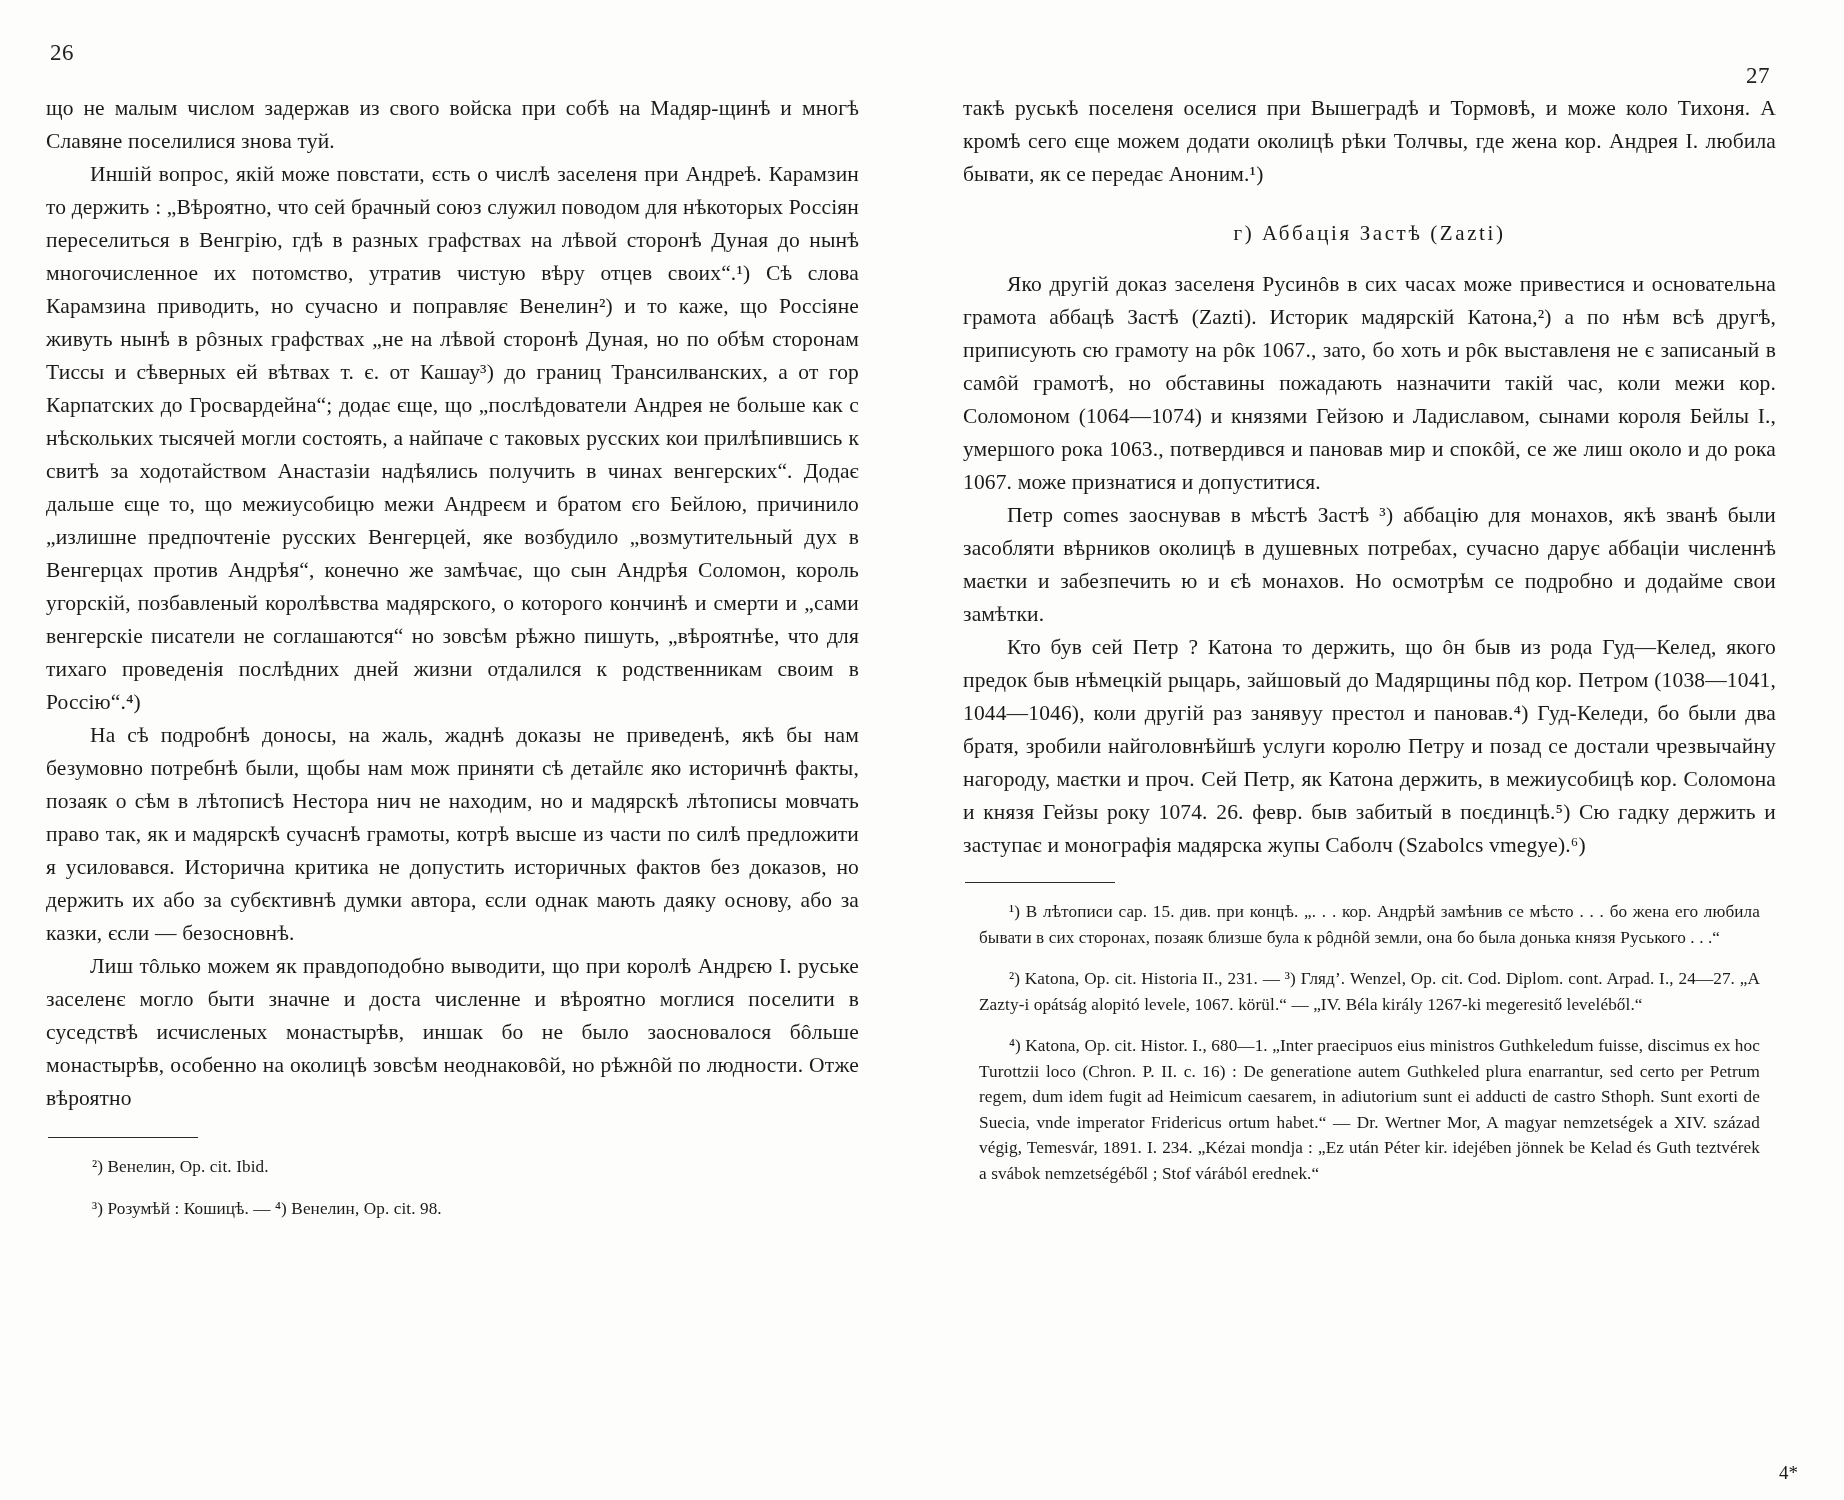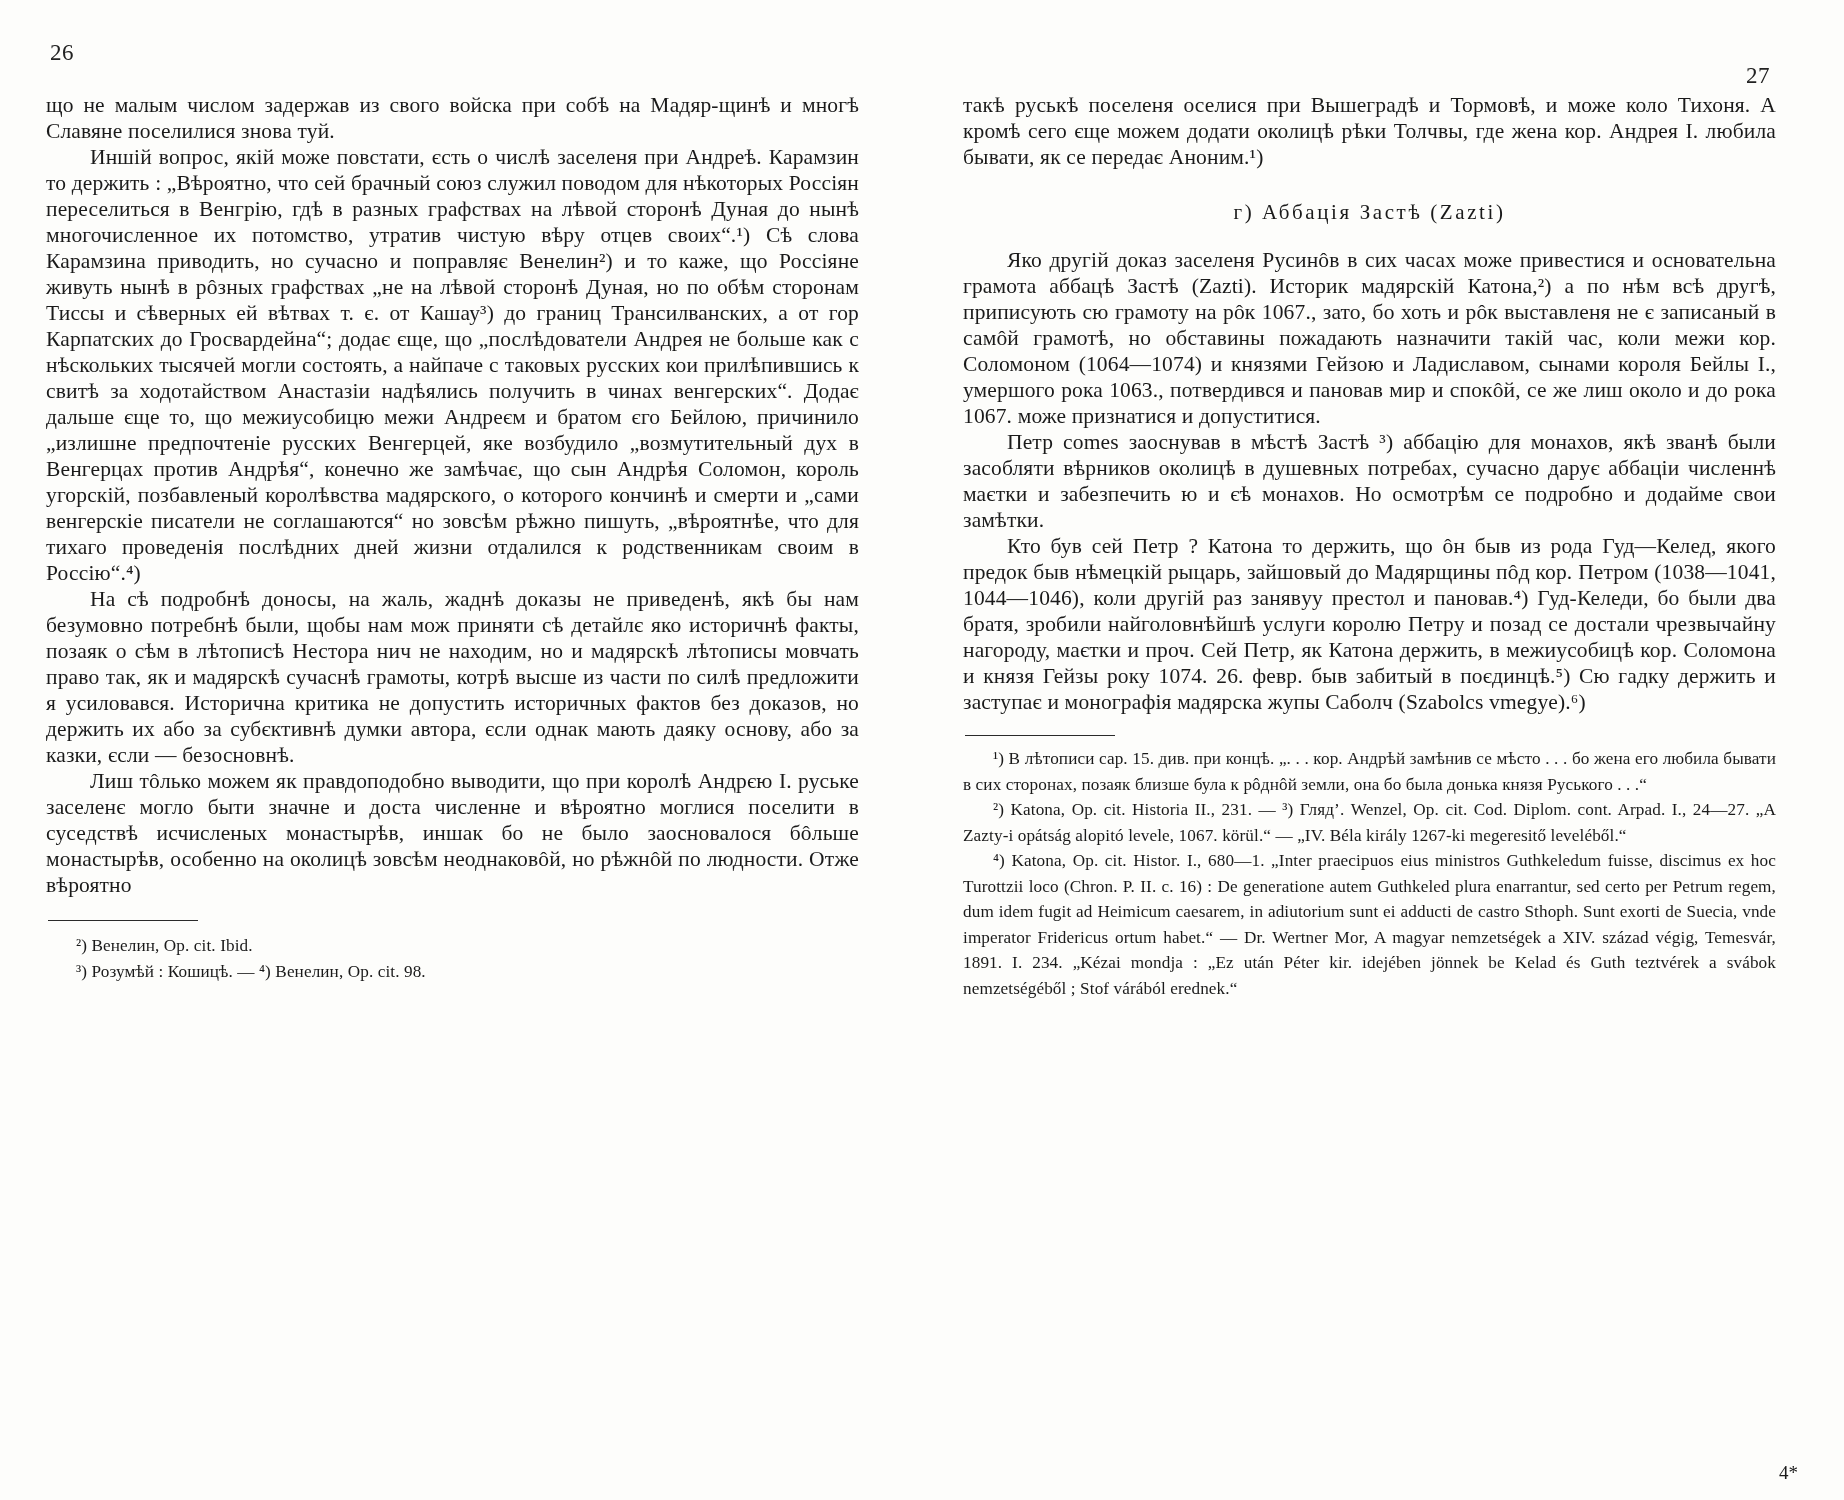--- a/index.html
+++ b/index.html
@@ -49,21 +49,21 @@
     color: #222;
   }
   .folio-left { margin-left: 4px; }
   .folio-right { margin-right: 6px; margin-top: 23px; }
 
   .body-text p {
     margin: 0 0 0 0;
     text-align: justify;
     text-justify: inter-word;
     font-size: 21.5px;
-    line-height: 26px;
+    line-height: 33px;
     letter-spacing: 0.15px;
     text-indent: 44px;
     hyphens: manual;
   }
   .body-text p.noindent { text-indent: 0; }
 
   .subhead {
     text-align: center;
     font-size: 21px;
     letter-spacing: 2.6px;
@@ -77,21 +77,21 @@
     margin: 22px 0 12px 2px;
   }
   .rule-right {
     width: 150px;
     height: 1px;
     background: #2a2a2a;
     margin: 20px 0 10px 2px;
   }
 
   .notes p {
-    margin: 0;
+    margin: 16px;
     font-size: 17.2px;
     line-height: 25.5px;
     text-align: justify;
     text-indent: 30px;
     letter-spacing: 0.1px;
   }
 
   .page-sig {
     position: absolute;
     right: 46px;

